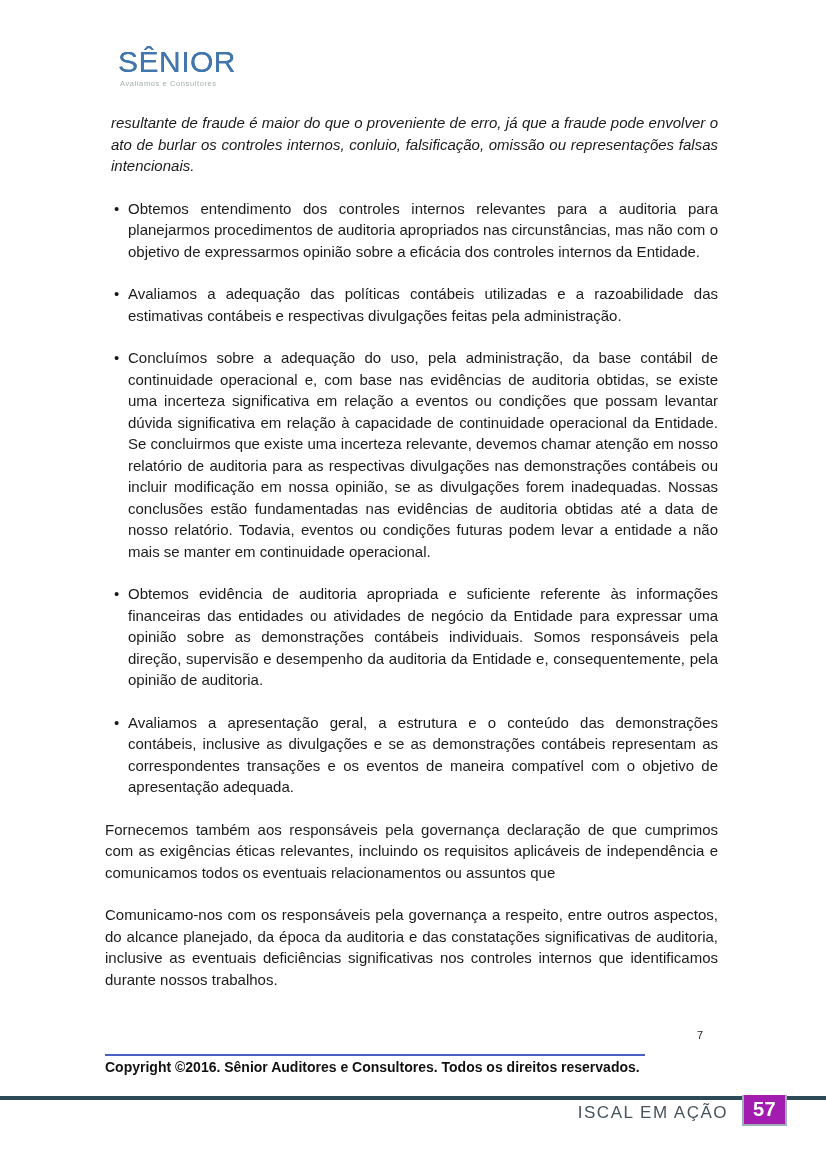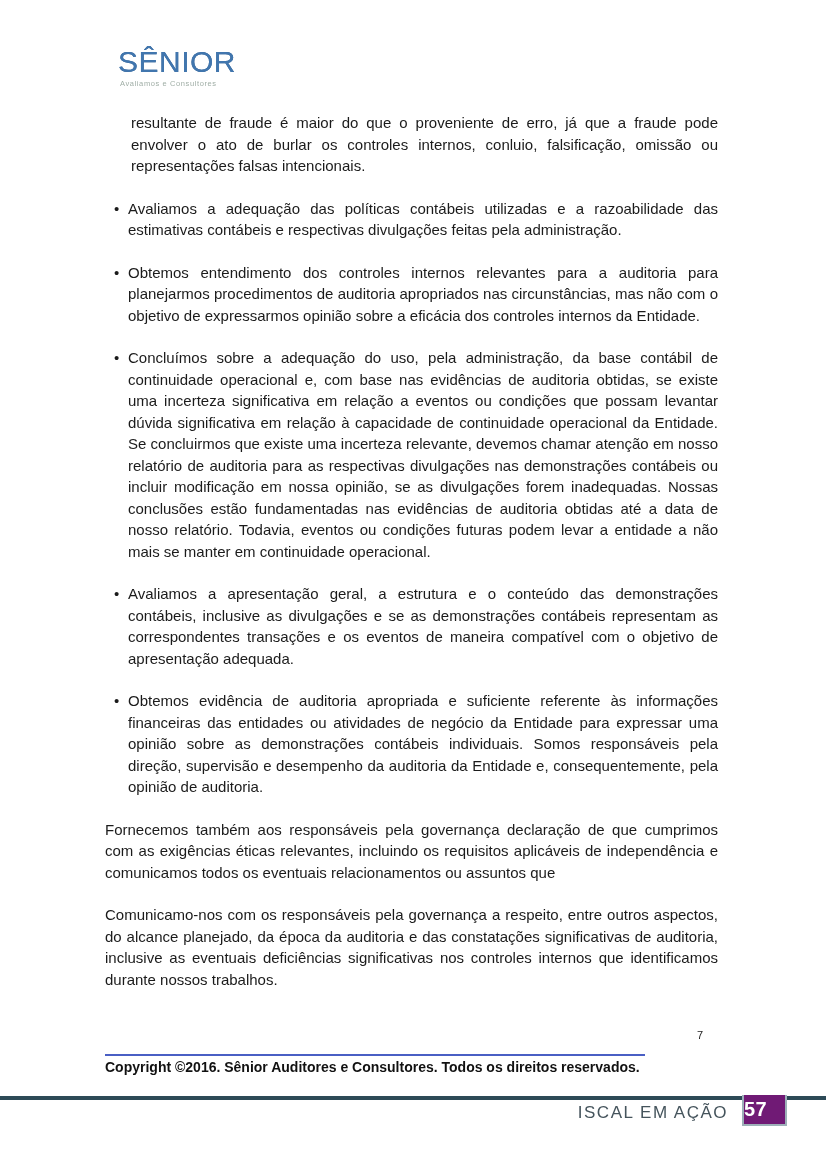--- a/index.html
+++ b/index.html
@@ -36,21 +36,21 @@
   
   .body-text {
     position: absolute;
     left: 105px;
     top: 112px;
     width: 613px;
     font-size: 15px;
     line-height: 21.5px;
     text-align: justify;
   }
-  .intro-paragraph { margin-left: 26px; margin-bottom: 21px; }
+  .intro-paragraph { margin-left: 6px; margin-bottom: 21px; font-style: italic; }
   ul.bullet-list { list-style: none; }
   ul.bullet-list li {
     position: relative;
     padding-left: 23px;
     margin-bottom: 21px;
   }
   ul.bullet-list li::before {
     content: "\2022";
     position: absolute;
     left: 9px;
@@ -93,27 +93,27 @@
     letter-spacing: 1.5px;
     color: #45545c;
     white-space: nowrap;
   }
   .issue-box {
     position: absolute;
     right: 39px;
     top: -1px;
     width: 45px;
     height: 31px;
-    background: #701a75;
+    background: #a21caf;
     border-left: 2px solid #9db0b8;
     border-right: 2px solid #9db0b8;
     border-bottom: 2px solid #9db0b8;
     display: flex;
     align-items: center;
-    justify-content: flex-start;
+    justify-content: center;
   }
   .issue-number {
     color: #ffffff;
     font-size: 20px;
     font-weight: bold;
     letter-spacing: 0.5px;
   }
 </style>
 </head>
 <body>
@@ -122,25 +122,25 @@
 
   <div class="logo">
     <div class="logo-title">SÊNIOR</div>
     <div class="logo-subtitle">Avaliamos e Consultores</div>
   </div>
 
   <div class="body-text">
     <p class="intro-paragraph">resultante de fraude é maior do que o proveniente de erro, já que a fraude pode envolver o ato de burlar os controles internos, conluio, falsificação, omissão ou representações falsas intencionais.</p>
 
     <ul class="bullet-list">
+      <li>Obtemos entendimento dos controles internos relevantes para a auditoria para planejarmos procedimentos de auditoria apropriados nas circunstâncias, mas não com o objetivo de expressarmos opinião sobre a eficácia dos controles internos da Entidade.</li>
       <li>Avaliamos a adequação das políticas contábeis utilizadas e a razoabilidade das estimativas contábeis e respectivas divulgações feitas pela administração.</li>
-      <li>Obtemos entendimento dos controles internos relevantes para a auditoria para planejarmos procedimentos de auditoria apropriados nas circunstâncias, mas não com o objetivo de expressarmos opinião sobre a eficácia dos controles internos da Entidade.</li>
       <li>Concluímos sobre a adequação do uso, pela administração, da base contábil de continuidade operacional e, com base nas evidências de auditoria obtidas, se existe uma incerteza significativa em relação a eventos ou condições que possam levantar dúvida significativa em relação à capacidade de continuidade operacional da Entidade. Se concluirmos que existe uma incerteza relevante, devemos chamar atenção em nosso relatório de auditoria para as respectivas divulgações nas demonstrações contábeis ou incluir modificação em nossa opinião, se as divulgações forem inadequadas. Nossas conclusões estão fundamentadas nas evidências de auditoria obtidas até a data de nosso relatório. Todavia, eventos ou condições futuras podem levar a entidade a não mais se manter em continuidade operacional.</li>
+      <li>Obtemos evidência de auditoria apropriada e suficiente referente às informações financeiras das entidades ou atividades de negócio da Entidade para expressar uma opinião sobre as demonstrações contábeis individuais. Somos responsáveis pela direção, supervisão e desempenho da auditoria da Entidade e, consequentemente, pela opinião de auditoria.</li>
       <li>Avaliamos a apresentação geral, a estrutura e o conteúdo das demonstrações contábeis, inclusive as divulgações e se as demonstrações contábeis representam as correspondentes transações e os eventos de maneira compatível com o objetivo de apresentação adequada.</li>
-      <li>Obtemos evidência de auditoria apropriada e suficiente referente às informações financeiras das entidades ou atividades de negócio da Entidade para expressar uma opinião sobre as demonstrações contábeis individuais. Somos responsáveis pela direção, supervisão e desempenho da auditoria da Entidade e, consequentemente, pela opinião de auditoria.</li>
     </ul>
 
     <p class="closing-paragraph">Fornecemos também aos responsáveis pela governança declaração de que cumprimos com as exigências éticas relevantes, incluindo os requisitos aplicáveis de independência e comunicamos todos os eventuais relacionamentos ou assuntos que</p>
     <p class="closing-paragraph">Comunicamo-nos com os responsáveis pela governança a respeito, entre outros aspectos, do alcance planejado, da época da auditoria e das constatações significativas de auditoria, inclusive as eventuais deficiências significativas nos controles internos que identificamos durante nossos trabalhos.</p>
   </div>
 
   <div class="page-number">7</div>
 
   <div class="footer">
     <div class="footer-line"></div>

